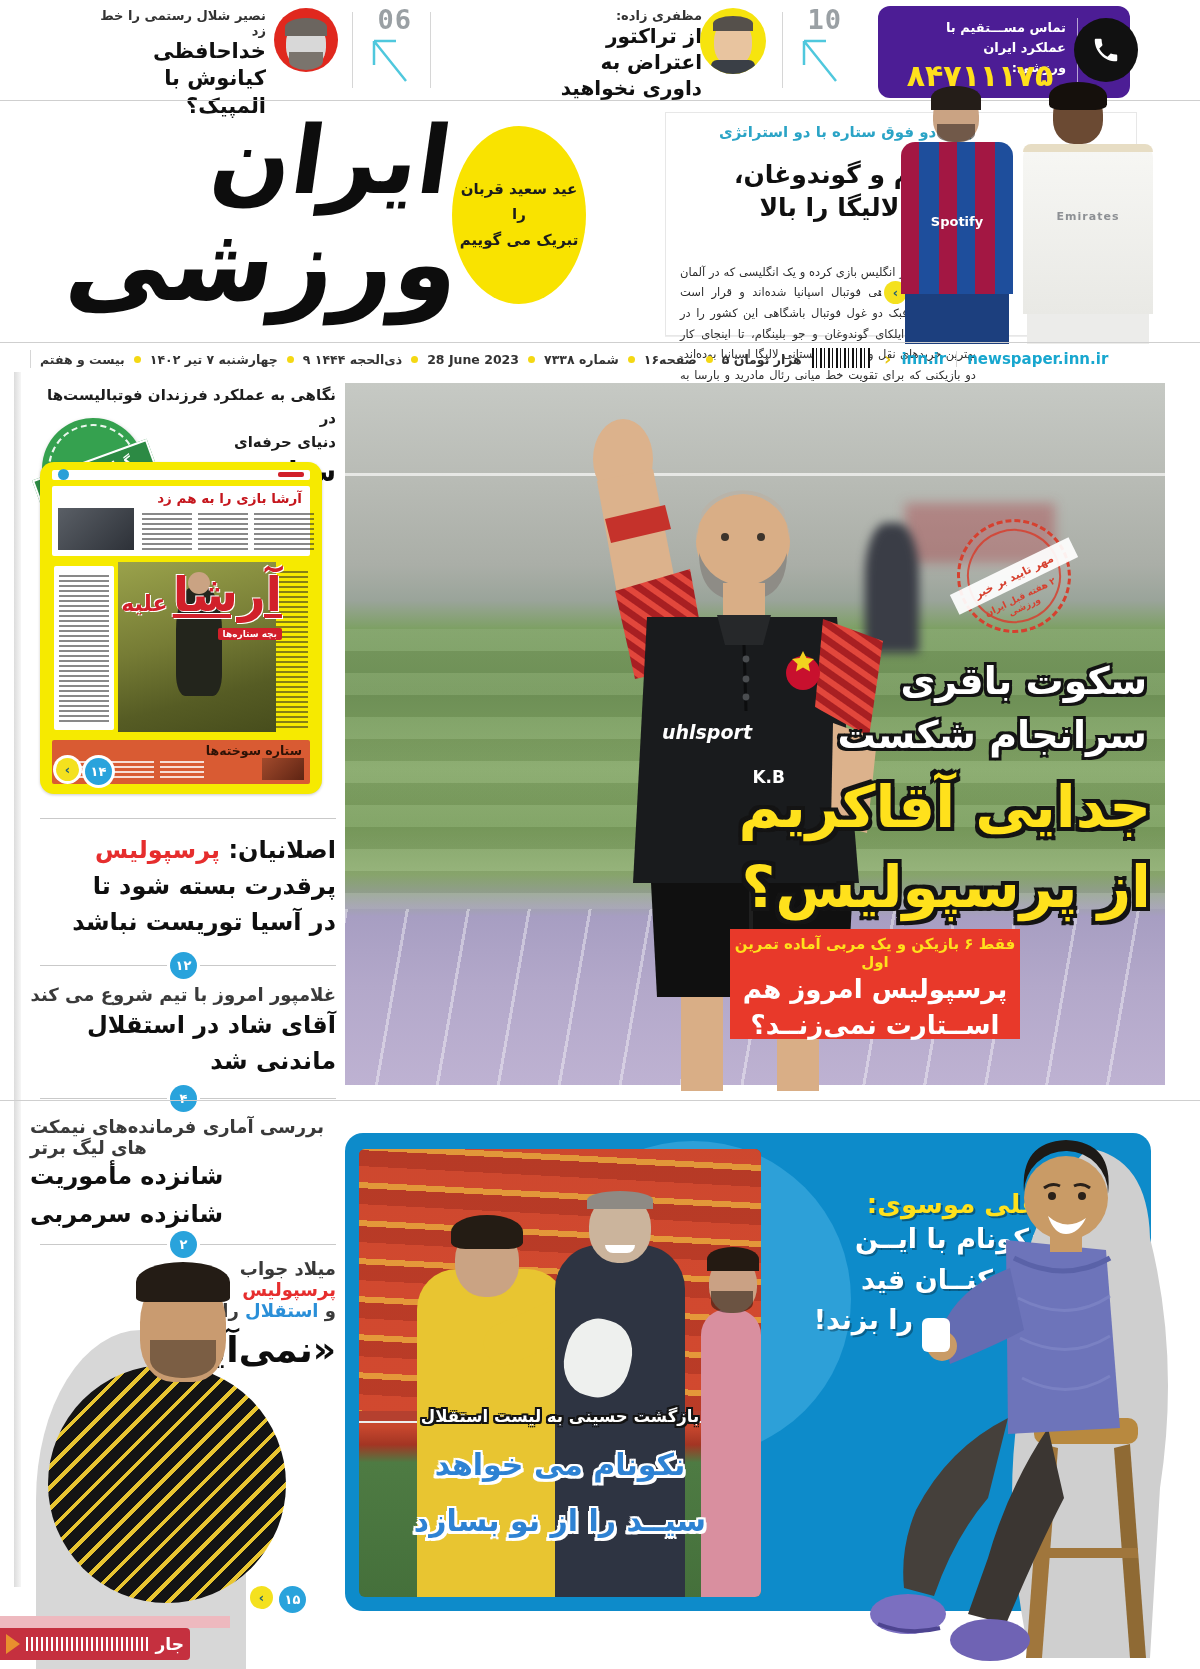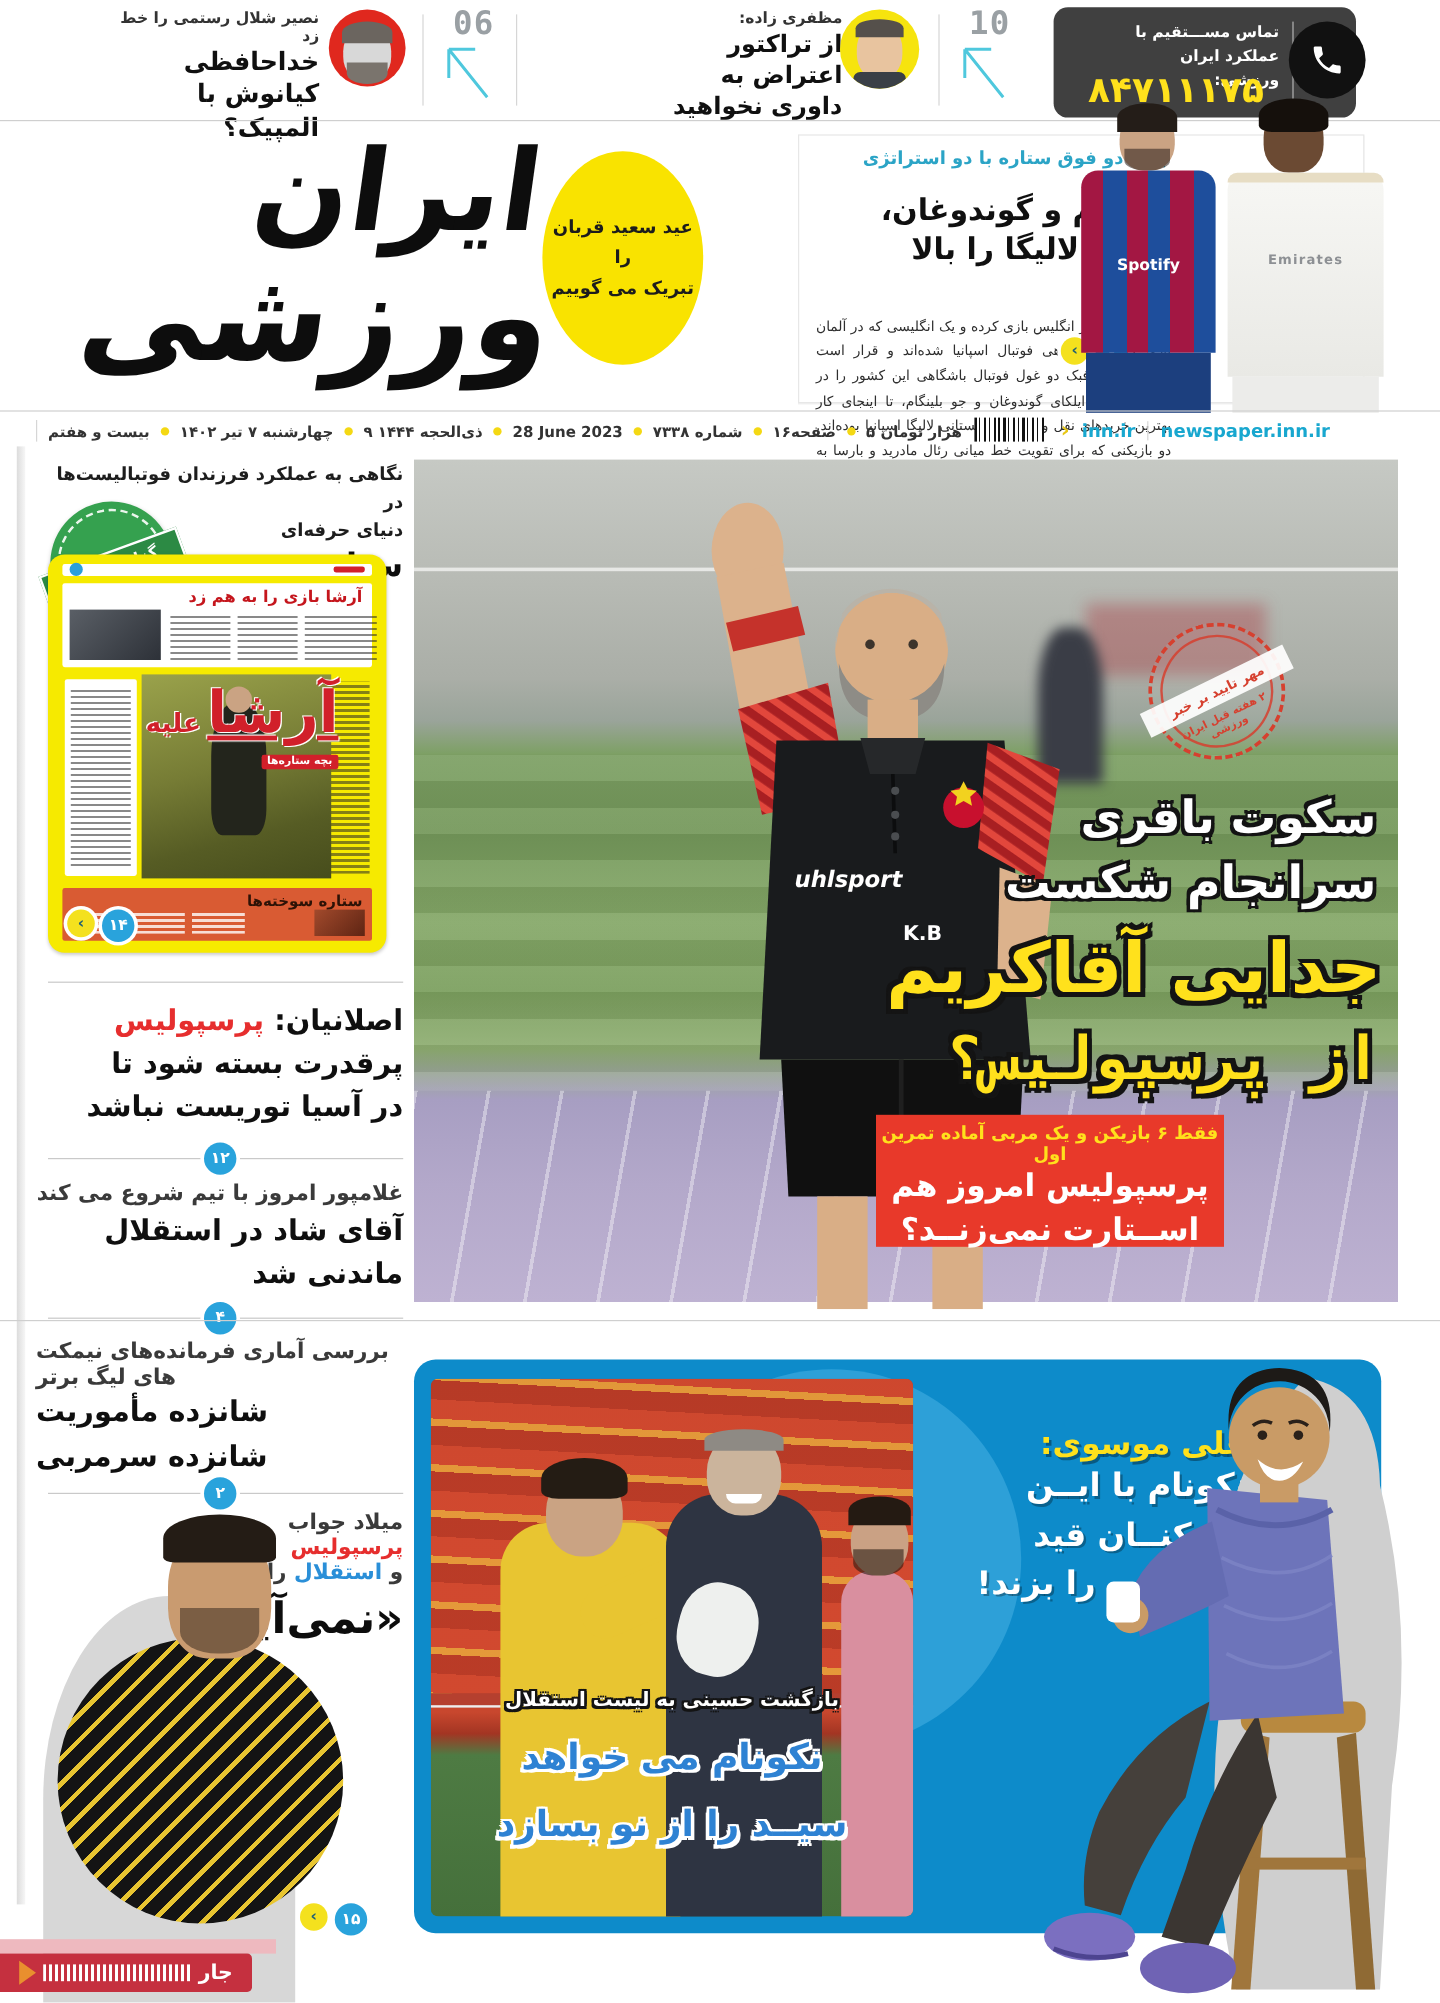--- a/index.html
+++ b/index.html
@@ -8,21 +8,21 @@
   .abs{position:absolute;}
   .rtl{direction:rtl;}
   .hairline{background:#cfcfcf;}
   
   .teaser-kicker{font-size:13px;font-weight:bold;color:#333;}
   .teaser-hl{font-size:21px;font-weight:bold;color:#101010;line-height:1.3;}
   .circ-photo{border-radius:50%;overflow:hidden;}
   .face{position:absolute;left:50%;transform:translateX(-50%);}
   .pagenum{font-family:"DejaVu Sans Mono", monospace;font-weight:bold;font-size:27px;color:#9aa0a4;letter-spacing:1px;}
   .vline{width:1px;background:#d6d6d6;}
-  .contact-box{background:#404040;border-radius:12px;color:#fff;}
+  .contact-box{background:#4c1d95;border-radius:12px;color:#fff;}
   .contact-box .small{font-size:13px;font-weight:bold;line-height:1.55;}
   .contact-phone{color:#ffe11c;font-size:30px;font-weight:bold;letter-spacing:1px;}
   .phone-circle{width:64px;height:64px;border-radius:50%;background:#111;display:flex;align-items:center;justify-content:center;}
   
   .logo-line{font-weight:900;color:#0d0d0d;transform:skewX(-8deg);letter-spacing:-2px;line-height:1;}
   .eid-circle{background:#f9e300;border-radius:50%;display:flex;align-items:center;justify-content:center;text-align:center;}
   .eid-circle div{font-size:15px;font-weight:bold;color:#1c1c1c;line-height:1.7;}
   .topstory-card{background:#fff;border:1px solid #e7e7e7;box-shadow:0 1px 0 #ededed;}
   .ts-kicker{color:#2ba4c6;font-size:15px;font-weight:bold;}
   .ts-hl{color:#101010;font-size:25px;font-weight:bold;line-height:1.3;}
@@ -382,21 +382,21 @@
 
     <div class="abs stamp-red" style="left:612px;top:136px;width:108px;height:108px;">
       <div class="ring"></div>
       <div class="band rtl">مهر تایید بر خبر</div>
       <div class="sub rtl">۲ هفته قبل ایران ورزشی</div>
     </div>
 
     <div class="abs ow rtl" style="right:18px;top:276px;font-size:38px;">سکوت باقری</div>
     <div class="abs ow rtl" style="right:18px;top:330px;font-size:38px;">سرانجام شکست</div>
     <div class="abs oy rtl" style="right:14px;top:390px;font-size:58px;">جدایی آقاکریم</div>
-    <div class="abs oy rtl" style="right:14px;top:470px;font-size:50px;font-family:Liberation Mono, monospace;">از پرسپولیس؟</div>
+    <div class="abs oy rtl" style="right:14px;top:470px;font-size:58px;">از پرسپولیس؟</div>
 
     <div class="abs redbox rtl" style="left:385px;top:546px;width:290px;height:110px;">
       <div class="rk" style="margin-top:6px;">فقط ۶ بازیکن و یک مربی آماده تمرین اول</div>
       <div class="rl">پرسپولیس امروز هم</div>
       <div class="rl">اســتارت نمی‌زنــد؟</div>
     </div>
   </div>
 
   <div class="abs hairline" style="left:0;top:1100px;width:1200px;height:1px;"></div>
 
@@ -461,19 +461,19 @@
     <circle cx="228" cy="80" r="42" fill="#c99b66"></circle>
     <path d="M186 74 a42 42 0 0 1 84 2 q6 -52 -42 -54 q-46 2 -42 52 Z" fill="#1d1a17"></path>
     <circle cx="214" cy="78" r="4" fill="#2a211a"></circle>
       <circle cx="244" cy="78" r="4" fill="#2a211a"></circle>
     <path d="M206 70 q8 -6 16 -2 M236 68 q8 -4 16 2" stroke="#2a211a" stroke-width="3" fill="none"></path>
     <path d="M210 98 q18 16 38 2 q-8 16 -20 16 q-12 0 -18 -18 Z" fill="#fff"></path>
     <rect x="212" y="118" width="32" height="16" fill="#c99b66"></rect>
   </svg>
 
   <div class="abs" style="left:0;top:1616px;width:230px;height:12px;background:#eeb9bf;"></div>
-  <div class="abs watermark" style="left:0;top:1628px;width:178px;height:32px;padding:0 16px;">
+  <div class="abs watermark" style="left:0;top:1628px;width:178px;height:32px;padding:0 6px;">
     <span style="font-size:17px;font-weight:bold;">جار</span>
     <span style="flex:1;height:14px;background:repeating-linear-gradient(90deg,#fff 0 2px,rgba(0,0,0,0) 2px 5px);"></span>
     <span style="width:0;height:0;border-top:10px solid transparent;border-bottom:10px solid transparent;border-left:14px solid #e98f2e;"></span>
   </div>
 
 </div>
 
 </body></html>

